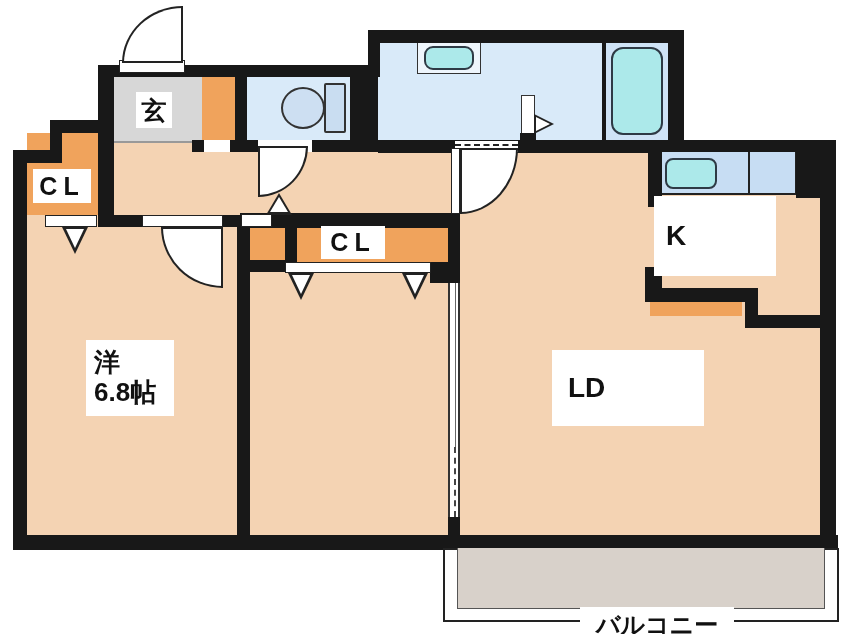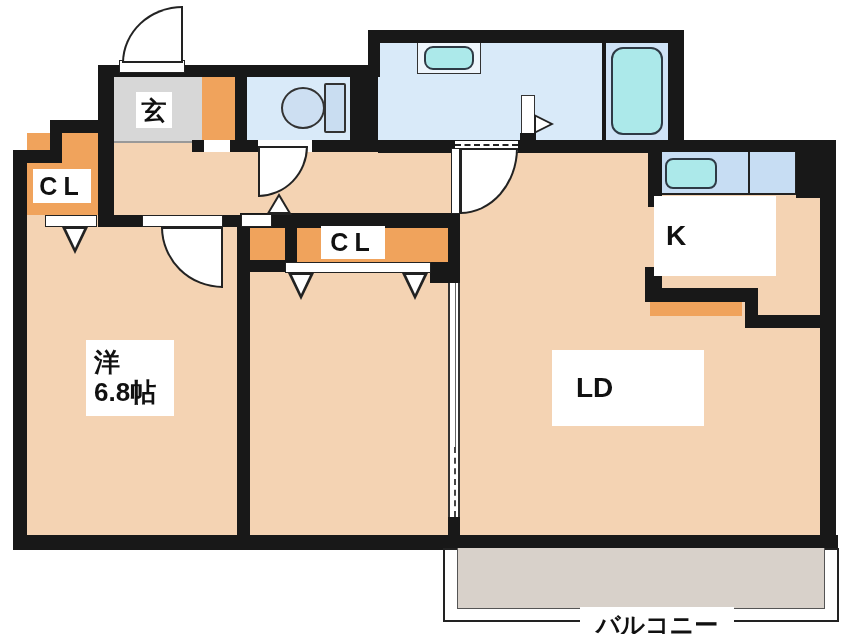--- a/index.html
+++ b/index.html
@@ -147,21 +147,21 @@
   <div class="label" style="left:321px;top:226px;width:64px;height:33px;font-size:25px;letter-spacing:6px;">
     <span class="ln">CL</span>
   </div>
 
   <div class="label" style="left:86px;top:340px;width:88px;height:76px;font-size:26px;align-items:flex-start;padding-left:8px;">
     <span class="ln">洋</span>
     <span class="ln">6.8帖</span>
   </div>
 
 
-  <div class="label" style="left:552px;top:350px;width:152px;height:76px;font-size:28px;align-items:flex-start;padding-left:24px;">
+  <div class="label" style="left:552px;top:350px;width:152px;height:76px;font-size:28px;align-items:flex-start;padding-left:16px;">
     <span class="ln">LD</span>
   </div>
 
   <div class="label" style="left:654px;top:196px;width:122px;height:80px;font-size:28px;align-items:flex-start;padding-left:12px;">
     <span class="ln">K</span>
   </div>
 
   <div class="label" style="left:580px;top:564px;width:154px;height:36px;font-size:24px;margin-top:43px;">
     <span class="ln">バルコニー</span>
   </div>

